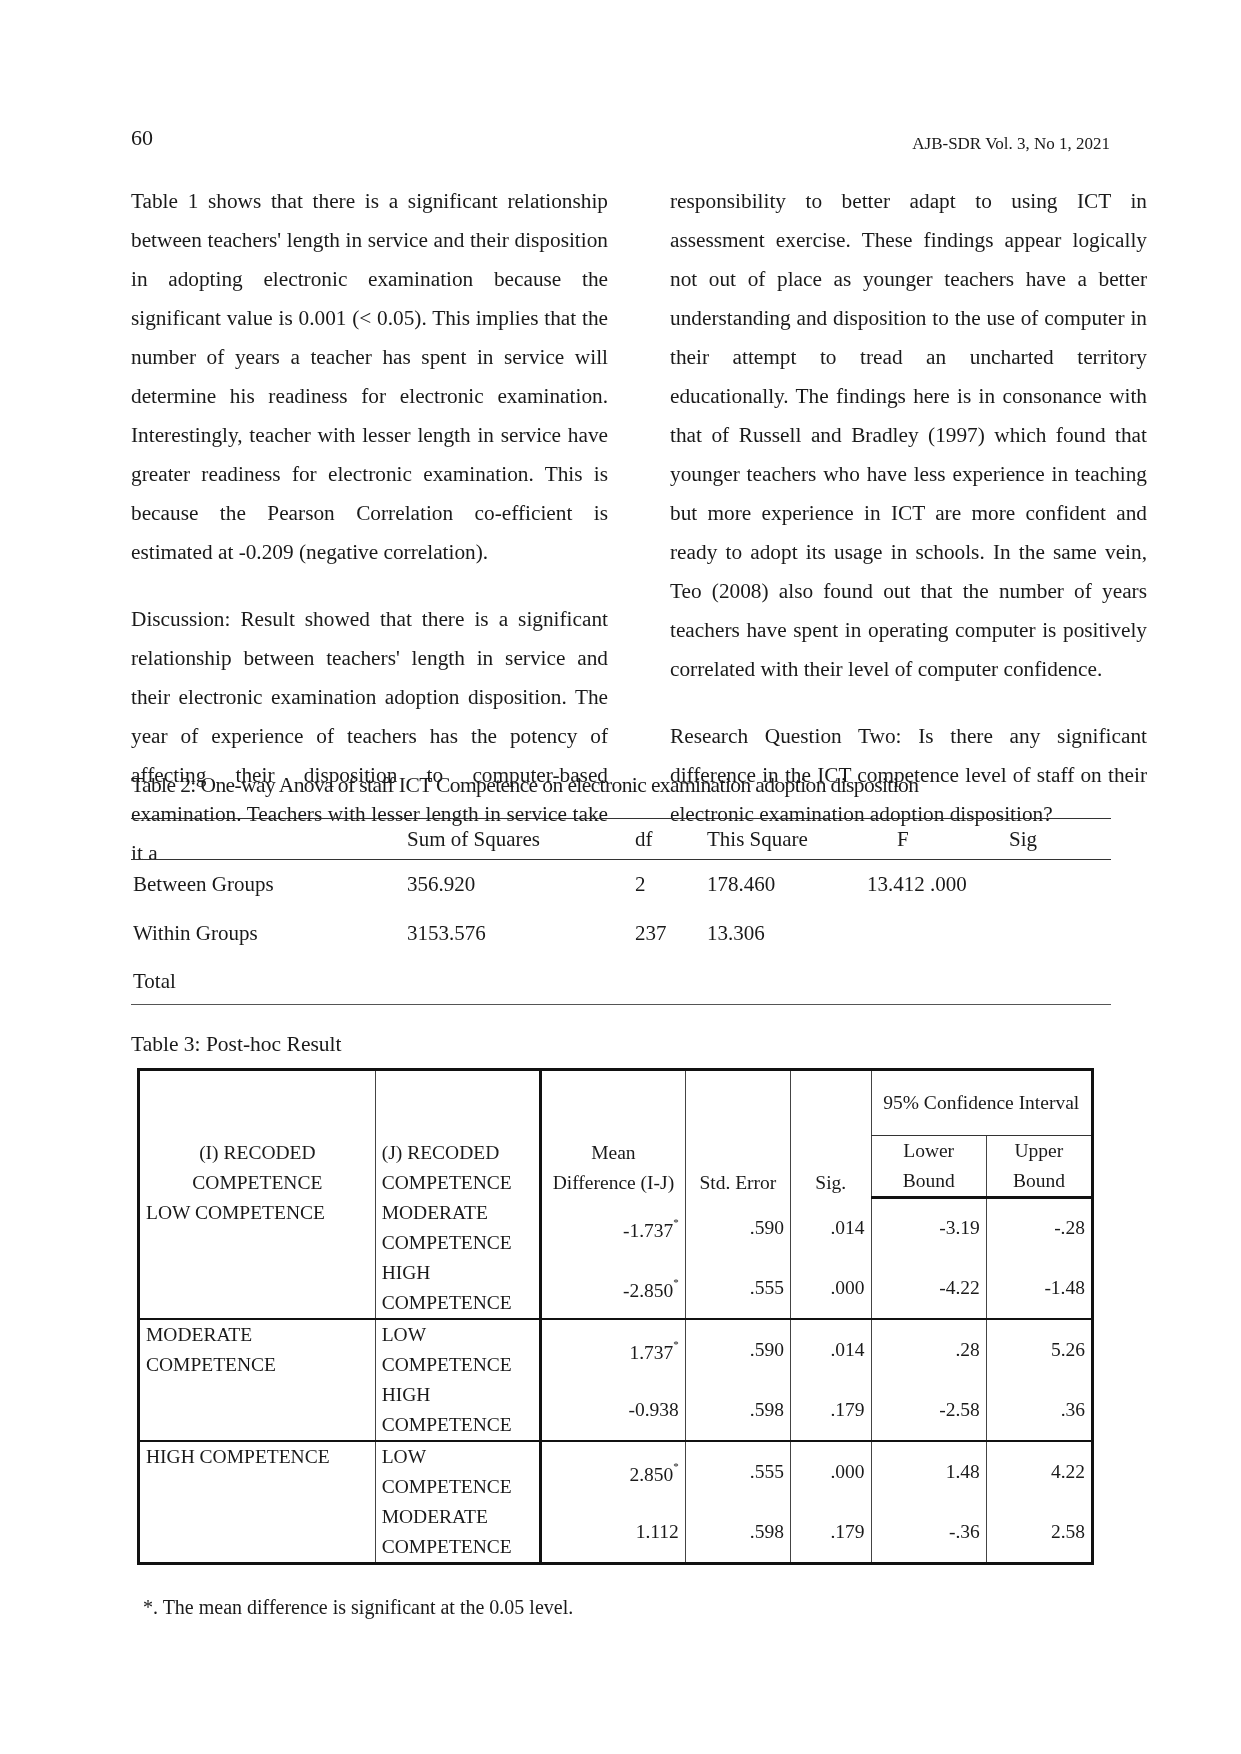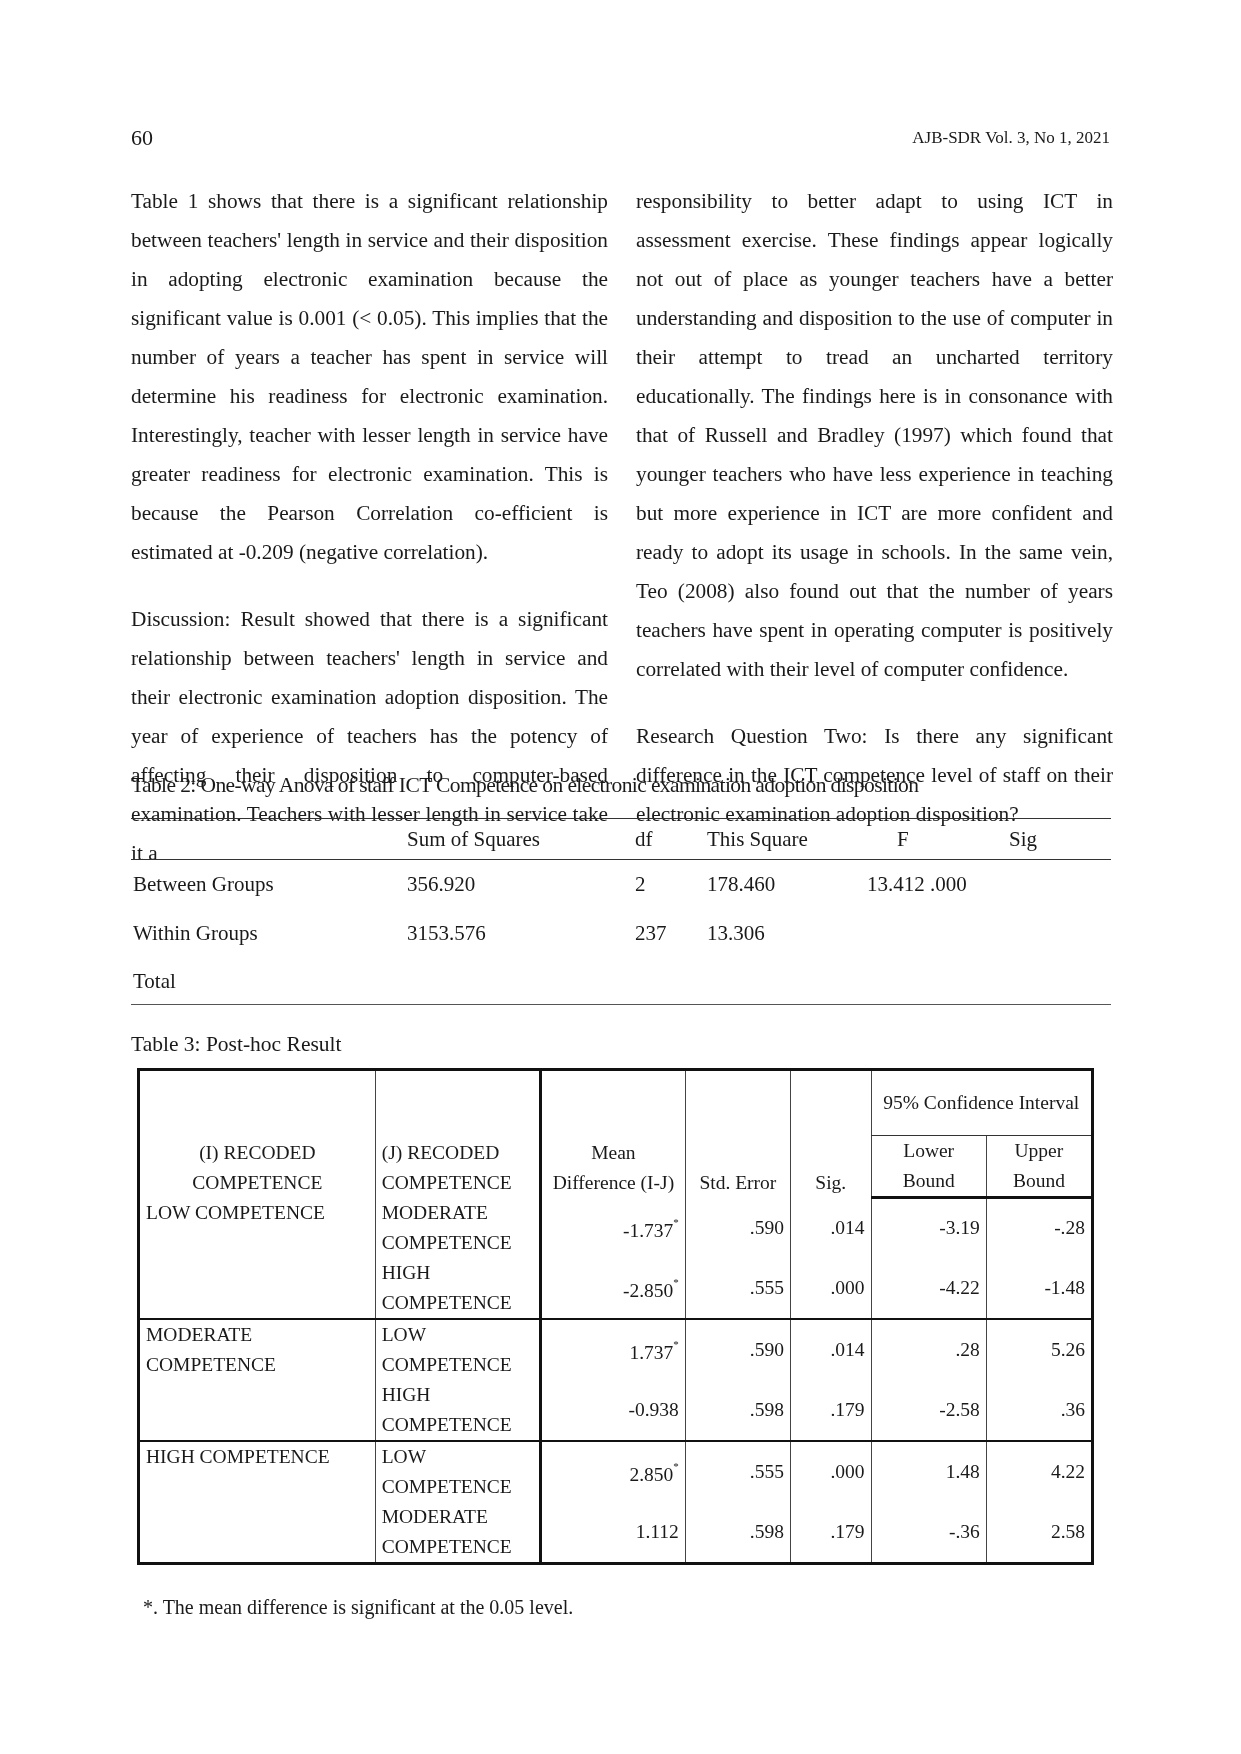--- a/index.html
+++ b/index.html
@@ -2,25 +2,25 @@
 <html><head>
 <meta charset="utf-8">
 <style>
   html, body { margin: 0; padding: 0; background: #ffffff; }
   body {
     width: 1241px; height: 1754px; position: relative; overflow: hidden;
     font-family: "Liberation Serif", "DejaVu Serif", serif; color: #1a1a1a;
   }
   .header { position: absolute; top: 125px; left: 131px; right: 131px; height: 30px; }
   .page-num { position: absolute; left: 0; top: 0; font-size: 22px; }
-  .journal { position: absolute; right: 0; top: 3px; font-size: 17px; }
+  .journal { position: absolute; right: 0; top: 9px; font-size: 17px; }
 
   .col { position: absolute; top: 182px; width: 477px; font-size: 21.3px; line-height: 39px; text-align: justify; }
   .col-left { left: 131px; }
-  .col-right { left: 636px; }
+  .col-right { left: 670px; }
   .col p { margin: 0 0 27.6px 0; }
   .col p.noend { margin: 0; }
 
   .t2-caption { position: absolute; left: 131px; top: 773px; font-size: 21.5px; letter-spacing: -0.6px; }
   .t2 { position: absolute; left: 131px; top: 818px; width: 980px; border-collapse: collapse; font-size: 21px; }
   .t2 th { font-weight: normal; text-align: left; height: 40px; padding: 0 0 0 2px; border-top: 1.5px solid #333; border-bottom: 1.5px solid #333; }
   .t2 td { height: 49px; padding: 0 0 0 2px; vertical-align: middle; }
   .t2 tr.last td { border-bottom: 1.5px solid #555; height: 46px; }
 
   .t3-caption { position: absolute; left: 131px; top: 1032px; font-size: 21.5px; }

